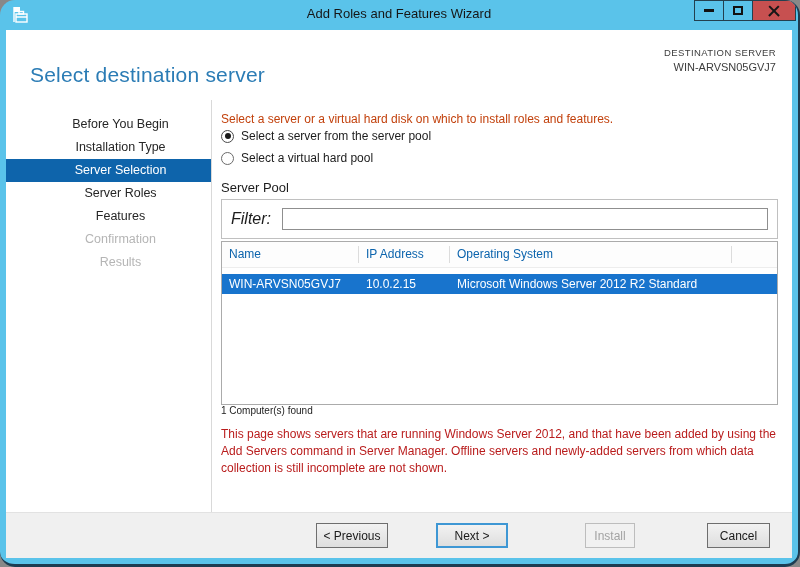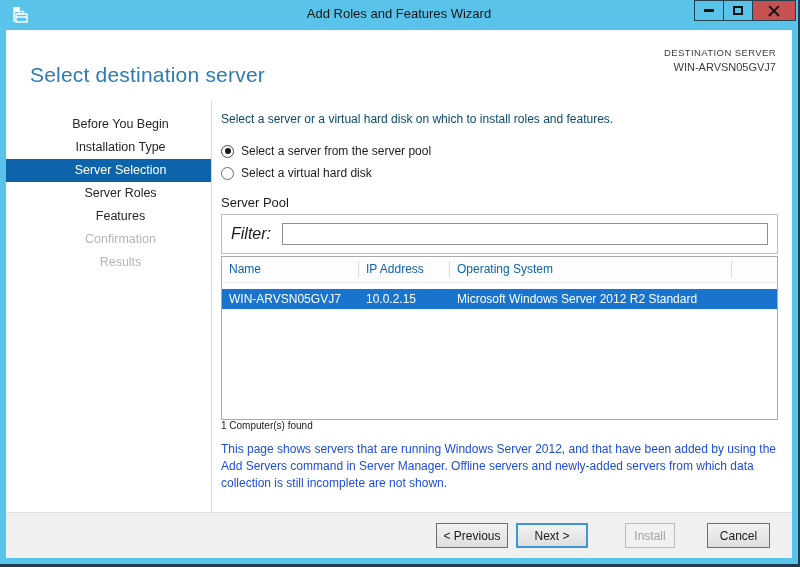--- a/index.html
+++ b/index.html
@@ -5,20 +5,21 @@
   * { margin:0; padding:0; box-sizing:border-box; }
   html,body { background:#888; }
   body { font-family:"Liberation Sans", sans-serif; }
 
   .window {
     position:relative; width:800px; height:567px;
     background:#5ac3ea;
     border-right:2px solid #1d3d52;
     border-bottom:3px solid #1d3d52;
     overflow:hidden;
+    border-radius:15px;
   }
 
   
   .titlebar { position:absolute; top:0; left:0; right:0; height:30px; }
   .titlebar-title {
     position:absolute; top:6px; left:0; right:0;
     text-align:center; font-size:13px; color:#161616;
   }
   .wizard-icon { position:absolute; left:11px; top:5px; width:20px; height:20px; }
   .caption-buttons { position:absolute; top:0; right:2px; display:flex; }
@@ -57,21 +58,21 @@
   .sidebar { width:206px; flex:none; border-right:1px solid #d9d9d9; padding-top:13px; }
   .side-item {
     height:23px; line-height:23px; padding-left:24px;
     font-size:12.5px; color:#262626; cursor:default; white-space:nowrap;text-align:center;
   }
   .side-item.selected { background:#0e64ab; color:#ffffff; }
   .side-item.disabled { color:#b5b5b5; }
 
   
   .main { flex:1; padding:12px 14px 0 9px; min-width:0; }
-  .intro { font-size:12px; color:#0c4a6e; margin-bottom:18px; }
+  .intro { font-size:12px; color:#c2410c; margin-bottom:3px; }
 
   .radio-row { display:flex; align-items:center; margin-bottom:8px; font-size:12px; color:#1c1c1c; }
   .radio {
     width:13px; height:13px; flex:none; border:1px solid #6b6b6b; border-radius:50%;
     margin-right:7px; position:relative; background:#fff;
   }
   .radio.checked { border-color:#4a4a4a; }
   .radio.checked::after {
     content:""; position:absolute; left:2.5px; top:2.5px; width:6px; height:6px;
     background:#191919; border-radius:50%;
@@ -98,31 +99,31 @@
   .th:last-child { border-right:none; }
   .tbody { flex:1; }
   .trow {
     display:grid; grid-template-columns:137px 91px 282px 1fr;
     height:20px; align-items:center; margin-top:6px;
   }
   .trow.selected { background:#1874cd; color:#fff; }
   .td { font-size:12px; padding-left:7px; white-space:nowrap; overflow:hidden; }
 
   .count { font-size:10px; color:#1c1c1c; margin-top:0; }
-  .desc  { font-size:12px; color:#1d4ed8; line-height:1.4; margin-top:10px; width:572px; max-width:100%; }
+  .desc  { font-size:12px; color:#b91c1c; line-height:1.4; margin-top:10px; width:572px; max-width:100%; }
 
   
   .footer {
     height:46px; flex:none; background:#f0f0f0; border-top:1px solid #e2e2e2;
     display:flex; align-items:center; justify-content:flex-end;
   }
   .btn {
     height:25px; font-size:12px; color:#1a1a1a; text-align:center;
     background:linear-gradient(#f2f2f2,#dedede);
-    border:1px solid #6e6e6e; font-family:"Liberation Sans", sans-serif; cursor:default;
+    border:1px solid #6e6e6e; font-family:"Liberation Sans", sans-serif; cursor:default;margin-left:40px;
   }
   .btn-previous { width:72px; margin-right:8px; }
   .btn-next     { width:72px; margin-right:37px; border:2px solid #3e97d4; }
   .btn-install  { width:50px; margin-right:32px; background:#f1f1f1; border:1px solid #bdbdbd; color:#a3a3a3; }
   .btn-cancel   { width:63px; margin-right:22px; }
 </style>
 </head>
 <body>
 
 <div class="window">
@@ -174,21 +175,21 @@
       <div class="main">
 
         <div class="intro">Select a server or a virtual hard disk on which to install roles and features.</div>
 
         <div class="radio-row">
           <span class="radio checked"></span>
           <span>Select a server from the server pool</span>
         </div>
         <div class="radio-row">
           <span class="radio"></span>
-          <span>Select a virtual hard disk</span>
+          <span>Select a virtual hard pool</span>
         </div>
 
         <div class="section-title">Server Pool</div>
 
         <div class="filter-box">
           <span class="filter-label">Filter:</span>
           <input class="filter-input" type="text" value="" style="">
         </div>
 
         <div class="table">

